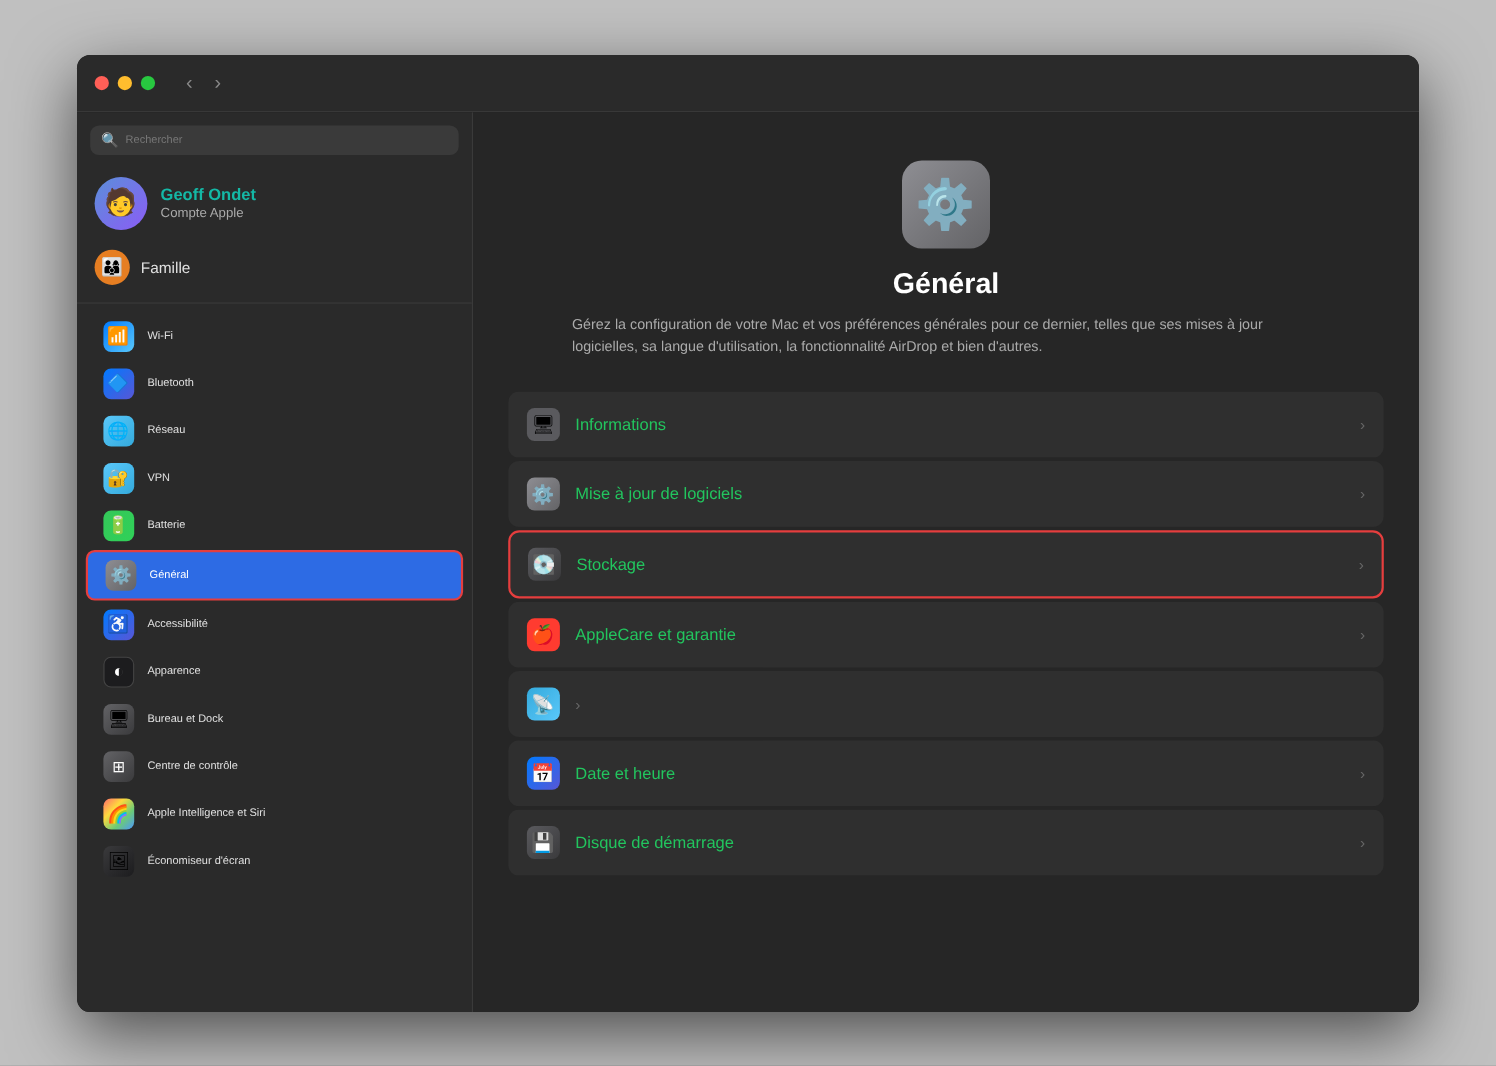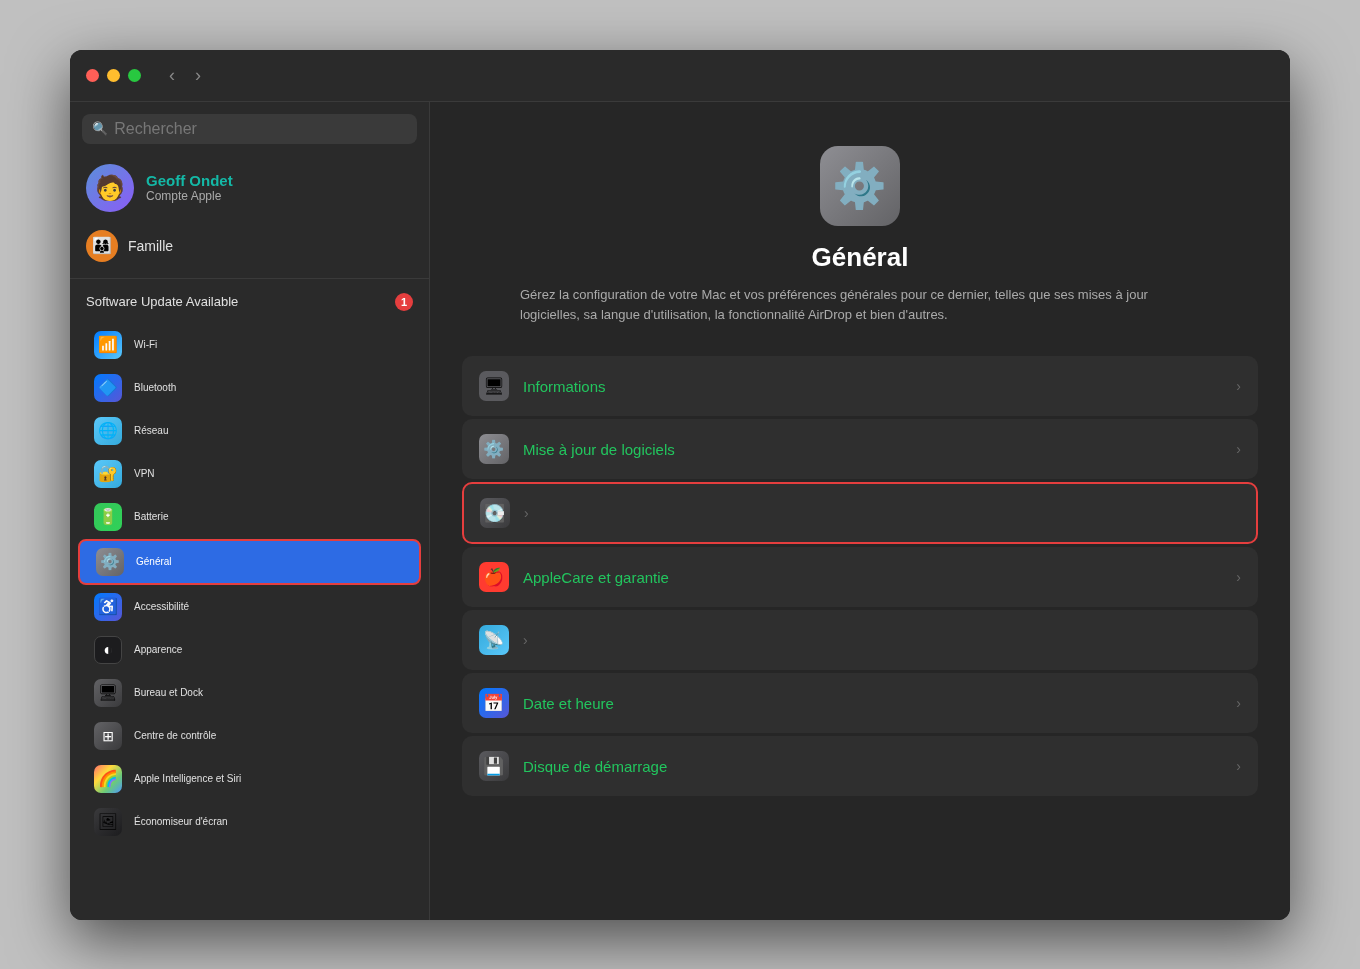--- a/index.html
+++ b/index.html
@@ -86,21 +86,21 @@
       gap: 6px;
     }
     .search-icon-glyph {
       color: #888;
       font-size: 13px;
     }
     .search-input {
       background: none;
       border: none;
       color: #84cc16;
-      font-size: 16px;
+      font-size: 10px;
       outline: none;
       flex: 1;
     }
     .search-input::placeholder { color: #777; }
     .profile-section {
       display: flex;
       align-items: center;
       padding: 8px 16px 12px;
       gap: 12px;
       cursor: pointer;
@@ -330,24 +330,20 @@
 
       <div class="famille-section">
         <div class="famille-icon">
           <span>👨‍👩‍👦</span>
         </div>
         <span class="famille-label">Famille</span>
       </div>
 
       <div class="section-divider"></div>
 
-      <div class="software-update-row">
-        <span class="software-update-label">Software Update Available</span>
-        <span class="update-badge">1</span>
-      </div>
 
       <div class="sidebar-group">
 
         <div class="sidebar-item">
           <div class="sidebar-item-icon icon-wifi">📶</div>
           <span class="sidebar-item-label">Wi-Fi</span>
         </div>
         <div class="sidebar-item">
           <div class="sidebar-item-icon icon-bluetooth">🔷</div>
           <span class="sidebar-item-label">Bluetooth</span>
@@ -414,20 +410,21 @@
         </div>
 
         <div class="settings-item">
           <div class="settings-item-icon sitem-update">⚙️</div>
           <span class="settings-item-label">Mise à jour de logiciels</span>
           <span class="settings-chevron">›</span>
         </div>
 
         <div class="settings-item highlighted">
           <div class="settings-item-icon sitem-storage">💽</div>
+          <span class="settings-item-label">Stockage</span>
           <span class="settings-chevron">›</span>
         </div>
 
         <div class="settings-item">
           <div class="settings-item-icon sitem-applecare">🍎</div>
           <span class="settings-item-label">AppleCare et garantie</span>
           <span class="settings-chevron">›</span>
         </div>
 
         <div class="settings-item">

